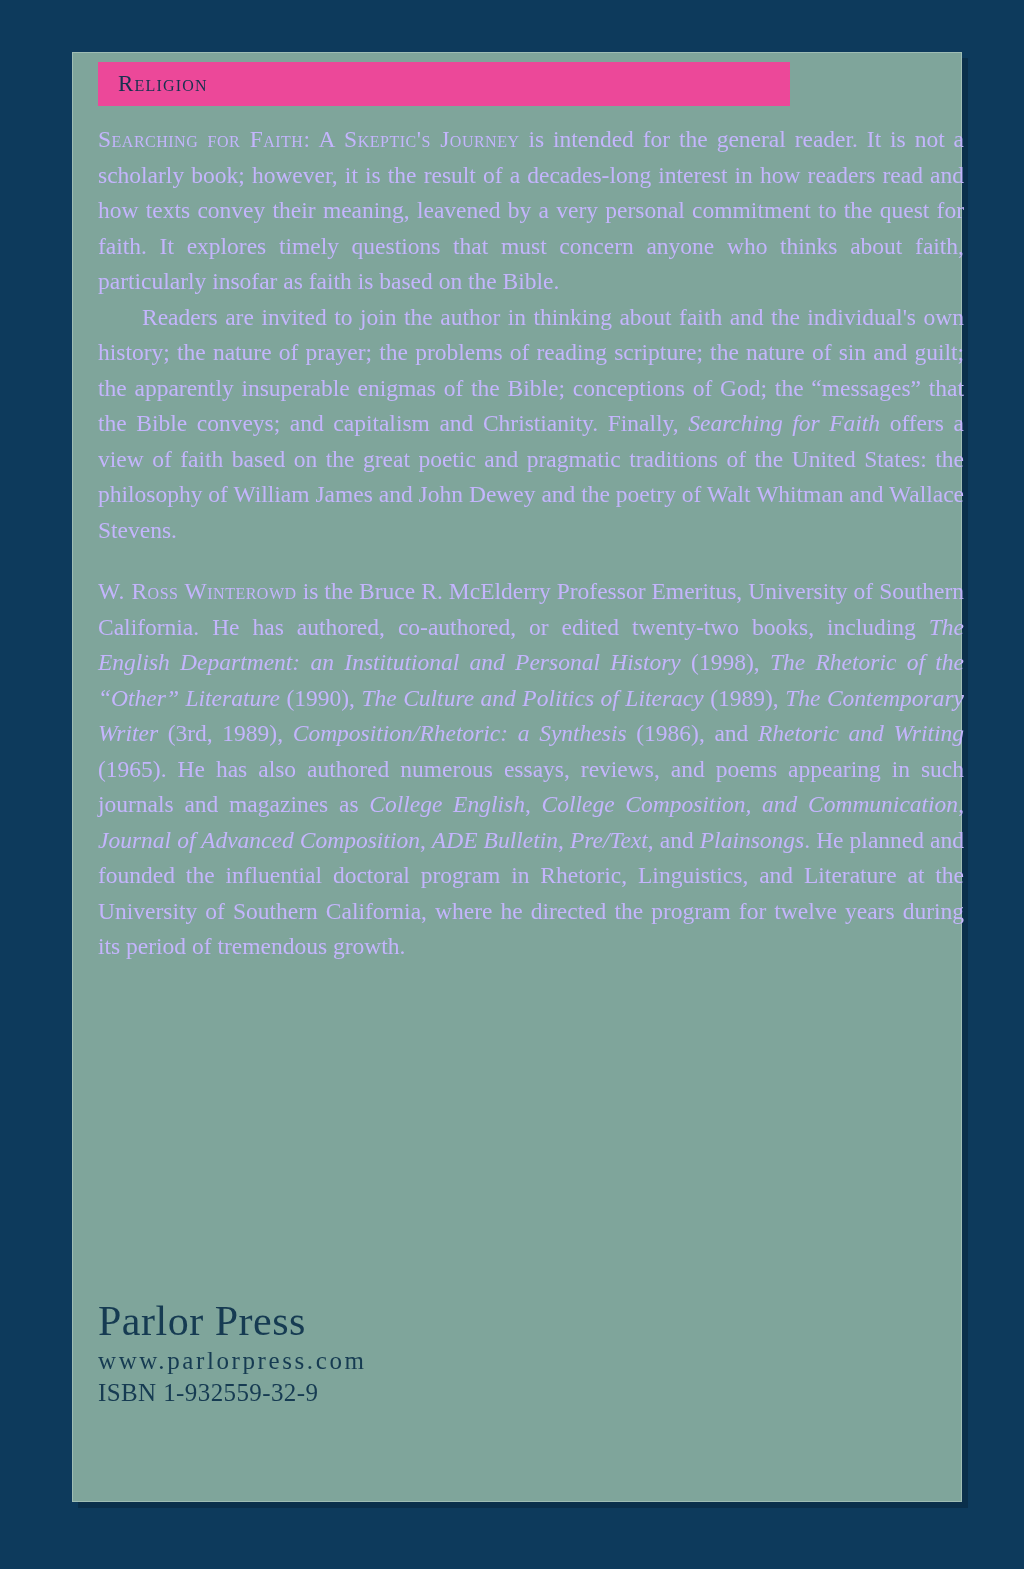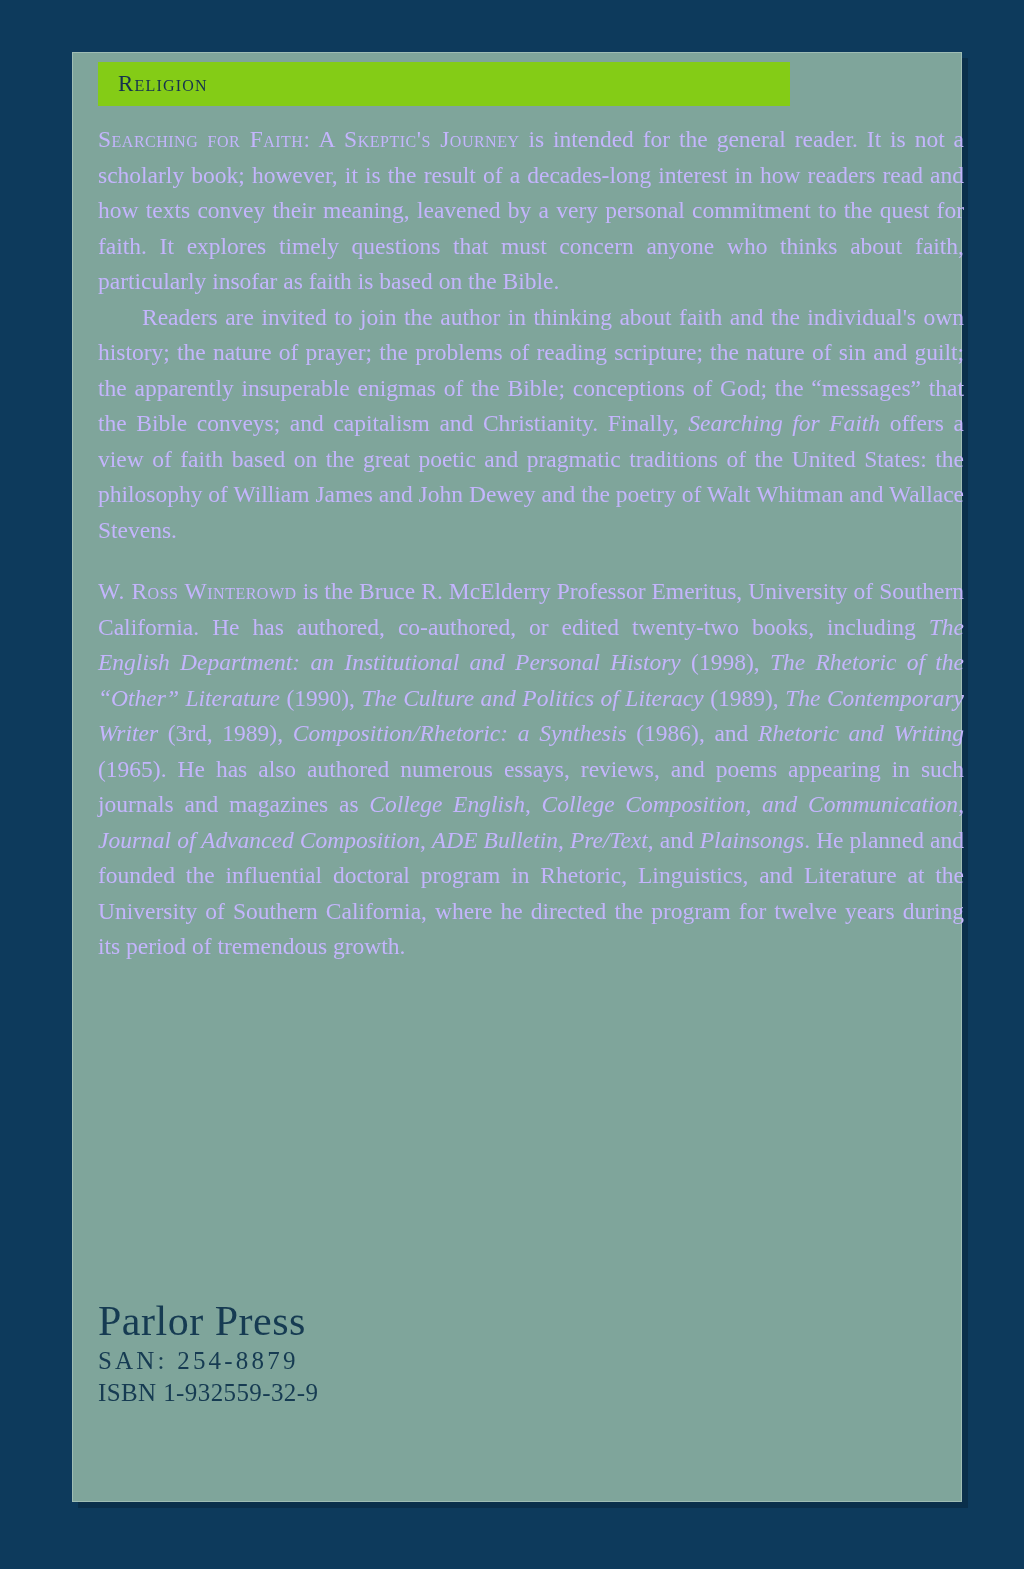--- a/index.html
+++ b/index.html
@@ -25,21 +25,21 @@
     border: 1px solid #9fbdb5;
     box-sizing: border-box;
   }
 
   .genre-bar {
     position: absolute;
     left: 98px;
     top: 62px;
     width: 692px;
     height: 44px;
-    background: #84cc16;
+    background: #ec4899;
     display: flex;
     align-items: center;
     box-sizing: border-box;
     padding-left: 20px;
   }
   .genre-bar .genre-text {
     color: #16324f;
     font-family: "Liberation Serif", serif;
     font-size: 23px;
     letter-spacing: 1.2px;
@@ -126,15 +126,15 @@
 
   <p class="indent"><span>Readers are invited to join the author in thinking about faith and the individual's own history; the nature of prayer; the problems of reading scripture; the nature of sin and guilt; the apparently insuperable enigmas of the Bible; conceptions of God; the “messages” that the Bible conveys; and capitalism and Christianity.  Finally, </span><span class="it">Searching for Faith</span><span> offers a view of faith based on the great poetic and pragmatic traditions of the United States: the philosophy of William James and John Dewey and the poetry of Walt Whitman and Wallace Stevens.</span></p>
 
 
   <p class="bio"><span class="sc">W. Ross Winterowd</span><span> is the Bruce R. McElderry Professor Emeritus, University of Southern California. He has authored, co-authored, or edited twenty-two books, including </span><span class="it">The English Department: an Institutional and Personal History</span><span> (1998), </span><span class="it">The Rhetoric of the “Other” Literature</span><span> (1990), </span><span class="it">The Culture and Politics of Literacy</span><span> (1989), </span><span class="it">The Contemporary Writer</span><span> (3rd, 1989), </span><span class="it">Composition/Rhetoric: a Synthesis</span><span> (1986), and </span><span class="it">Rhetoric and Writing</span><span> (1965). </span><span>He has also authored numerous essays, reviews, and poems appearing in such journals and magazines as </span><span class="it">College English</span><span>, </span><span class="it">College Composition, and Communication</span><span>, </span><span class="it">Journal of Advanced Composition</span><span>, </span><span class="it">ADE Bulletin</span><span>, </span><span class="it">Pre/Text</span><span>, and </span><span class="it">Plainsongs</span><span>. He planned and founded the influential doctoral program in Rhetoric, Linguistics, and Literature at the University of Southern California, where he directed the program for twelve years during its period of tremendous growth.</span></p>
 
 </div>
 
 <div class="imprint">
   <div class="press-name">Parlor Press</div>
-  <div class="san">SAN: 254-8879</div>
+  <div class="web">www.parlorpress.com</div>
   <div class="isbn">ISBN 1-932559-32-9</div>
 </div>
 
 </body></html>

